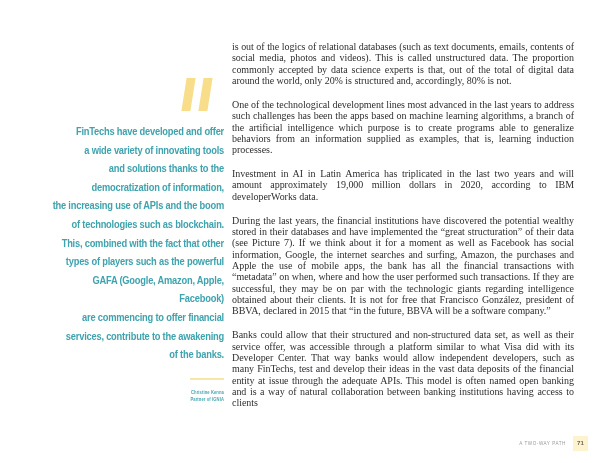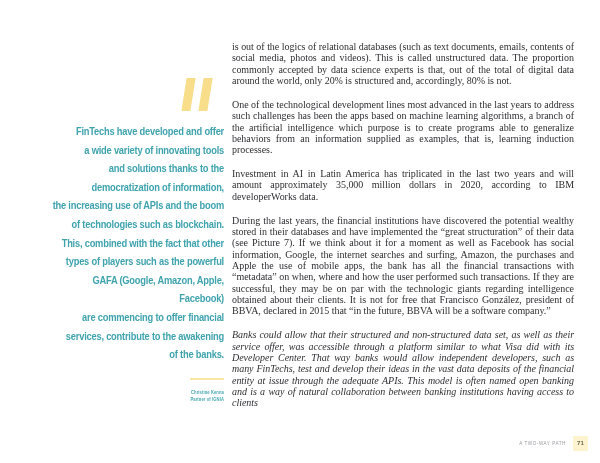--- a/index.html
+++ b/index.html
@@ -94,21 +94,21 @@
   .body-col p {
     margin: 0 0 12.5px 0;
     color: #2f2f33;
     font-family: "Liberation Serif", serif;
     font-size: 10px;
     line-height: 11.35px;
     text-align: justify;
     letter-spacing: -0.04px;
     hyphens: manual;
   }
-  .body-col p:last-child { margin-bottom: 16px; font-style: italic; }
+  .body-col p:last-child { margin-bottom: 16px; }
 
   
   .footer {
     position: absolute;
     right: 12px;
     bottom: 12px;
     display: flex;
     align-items: center;
     gap: 7px;
   }
@@ -162,21 +162,21 @@
     <div class="attrib">
       <div>Christine Kenna</div>
       <div>Partner of IGNIA</div>
     </div>
 
   </div>
 
   <div class="body-col">
     <p>is out of the logics of relational databases (such as text documents, emails, contents of social media, photos and videos). This is called unstructured data. The proportion commonly accepted by data science experts is that, out of the total of digital data around the world, only 20% is structured and, accordingly, 80% is not.</p>
     <p>One of the technological development lines most advanced in the last years to address such challenges has been the apps based on machine learning algorithms, a branch of the artificial intelligence which purpose is to create programs able to generalize behaviors from an information supplied as examples, that is, learning induction processes.</p>
-    <p>Investment in AI in Latin America has triplicated in the last two years and will amount approximately 35,000 million dollars in 2020, according to IBM developerWorks data.</p>
+    <p>Investment in AI in Latin America has triplicated in the last two years and will amount approximately 19,000 million dollars in 2020, according to IBM developerWorks data.</p>
     <p>During the last years, the financial institutions have discovered the potential wealthy stored in their databases and have implemented the “great structuration” of their data (see Picture 7). If we think about it for a moment as well as Facebook has social information, Google, the internet searches and surfing, Amazon, the purchases and Apple the use of mobile apps, the bank has all the financial transactions with “metadata” on when, where and how the user performed such transactions. If they are successful, they may be on par with the technologic giants regarding intelligence obtained about their clients. It is not for free that Francisco González, president of BBVA, declared in 2015 that “in the future, BBVA will be a software company.”</p>
     <p>Banks could allow that their structured and non-structured data set, as well as their service offer, was accessible through a platform similar to what Visa did with its Developer Center. That way banks would allow independent developers, such as many FinTechs, test and develop their ideas in the vast data deposits of the financial entity at issue through the adequate APIs. This model is often named open banking and is a way of natural collaboration between banking institutions having access to clients</p>
   </div>
 
   <div class="footer">
     <span class="footer-title">A TWO-WAY PATH</span>
     <span class="footer-page">71</span>
   </div>
 
 </div>

